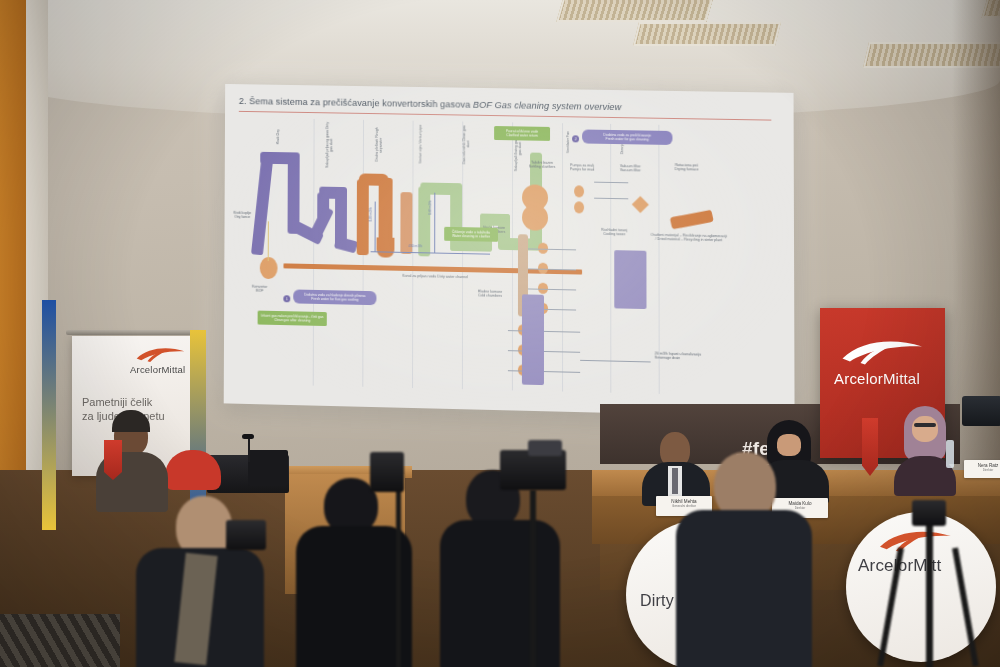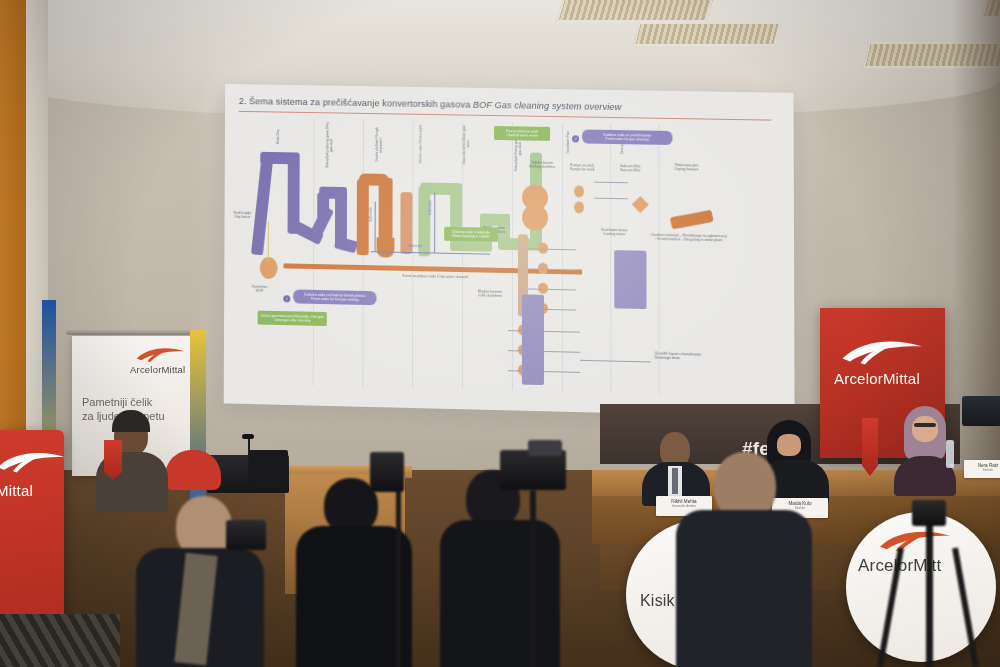--- a/index.html
+++ b/index.html
@@ -391,27 +391,20 @@
       <path d="M6 30 C 30 6, 74 2, 112 14 C 84 12, 40 18, 16 34 Z" fill="#d2522b"></path>
       <path d="M30 36 C 40 22, 56 14, 72 12 C 58 20, 44 28, 36 38 Z" fill="#d2522b"></path>
     </svg>
     <div class="am-word" style="position:absolute;left:58px;top:28px;font-size:9.5px;color:#4a4a4a">ArcelorMittal</div>
     <div class="rollup-txt">
       <div>Pametniji čelik</div>
       <div>za ljude i planetu</div>
     </div>
   </div>
 
-  <div class="am-red-left">
-    <svg viewBox="0 0 120 40" style="position:absolute;left:-6px;top:18px;width:76px;height:26px">
-      <path d="M6 30 C 30 6, 74 2, 112 14 C 84 12, 40 18, 16 34 Z" fill="#ffffff"></path>
-      <path d="M30 36 C 40 22, 56 14, 72 12 C 58 20, 44 28, 36 38 Z" fill="#ffffff"></path>
-    </svg>
-    <div class="am-word" style="position:absolute;left:-4px;top:52px;font-size:15px;color:#fff">Mittal</div>
-  </div>
 
   <div style="position:absolute;left:42px;top:300px;width:14px;height:230px;background:linear-gradient(180deg,#1e4fa3,#e8c33a);z-index:5"></div>
   <div style="position:absolute;left:190px;top:330px;width:16px;height:200px;background:linear-gradient(180deg,#e8c33a,#1e4fa3);z-index:5"></div>
 
   <div class="table-top"></div>
   <div class="table-front"></div>
 
   <div class="person" style="left:640px;top:432px;width:80px;height:60px;z-index:6">
     <div class="head" style="left:20px;top:0;width:30px;height:36px;background:#7d5a42"></div>
     <div class="body" style="left:2px;top:30px;width:68px;height:44px;background:#1d2026"></div>
@@ -443,21 +436,21 @@
   <div class="plate" style="left:964px;top:460px;width:48px;height:18px;z-index:8">
     <div class="nm">Nera Ratz</div>
     <div class="rl">Direktor</div>
   </div>
 
   <div style="position:absolute;left:736px;top:454px;width:7px;height:24px;background:rgba(228,238,245,.8);border-radius:2px;z-index:8"></div>
   <div style="position:absolute;left:946px;top:440px;width:8px;height:28px;background:rgba(228,238,245,.8);border-radius:2px;z-index:8"></div>
   <div style="position:absolute;left:862px;top:418px;width:16px;height:58px;background:linear-gradient(180deg,#cf3b2c,#a5281d);clip-path:polygon(0 0,100% 0,100% 82%,50% 100%,0 82%);z-index:8"></div>
 
   <div class="disc" style="left:626px;top:520px;width:150px;height:150px;z-index:9">
-    <div class="am-word" style="position:absolute;left:14px;top:72px;font-size:16px;color:#3f3f44">Kisik</div>
+    <div class="am-word" style="position:absolute;left:14px;top:72px;font-size:16px;color:#3f3f44">Dirty</div>
   </div>
   <div class="disc" style="left:846px;top:512px;width:150px;height:150px;z-index:9">
     <svg viewBox="0 0 120 40" style="position:absolute;left:30px;top:14px;width:80px;height:28px">
       <path d="M6 30 C 30 6, 74 2, 112 14 C 84 12, 40 18, 16 34 Z" fill="#d2522b"></path>
       <path d="M30 36 C 40 22, 56 14, 72 12 C 58 20, 44 28, 36 38 Z" fill="#d2522b"></path>
     </svg>
     <div class="am-word" style="position:absolute;left:12px;top:44px;font-size:17px;color:#3f3f44">ArcelorMitt</div>
   </div>
 
   <div class="podium-top"></div>

